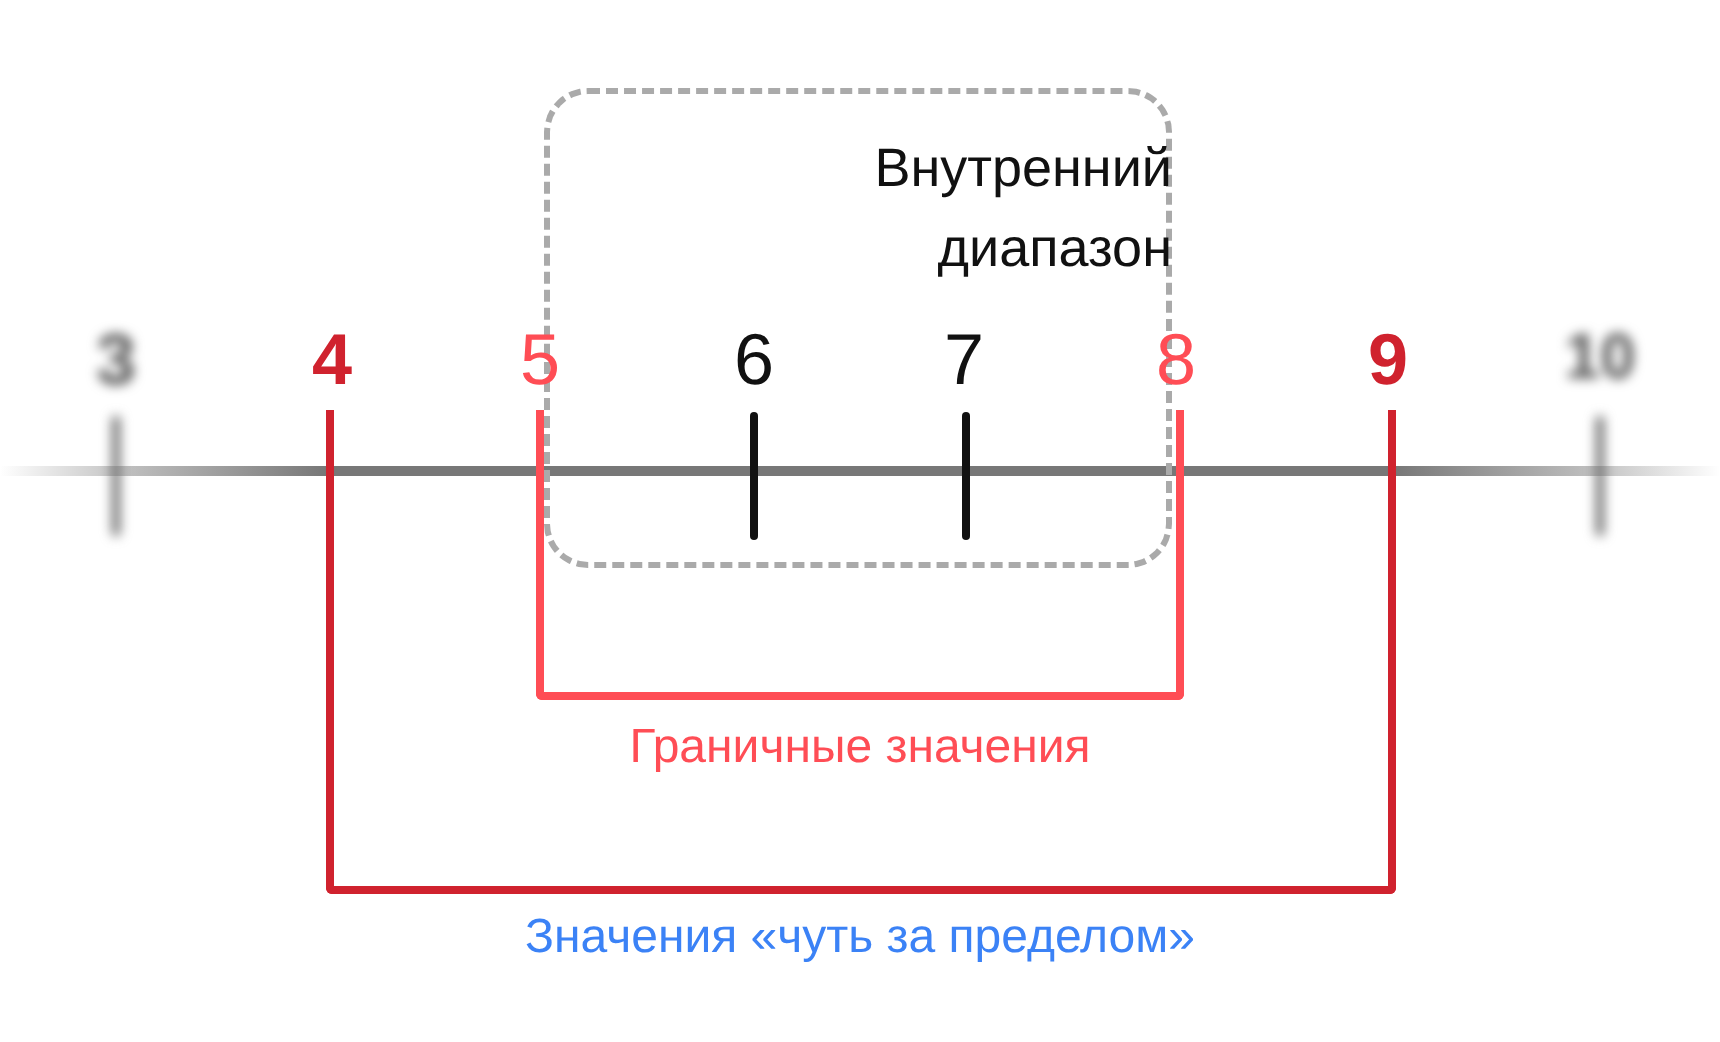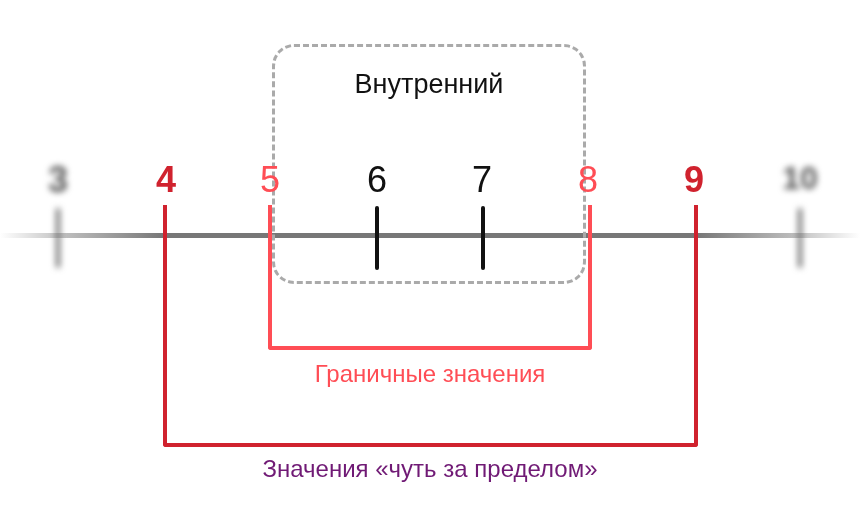--- a/index.html
+++ b/index.html
@@ -14,34 +14,35 @@
     }
     .tick { width: 4px; border-radius: 2px; }
     .label { font-size: 36px; font-weight: bold; transform: translateX(-50%); line-height: 1; }
     .label-normal { font-weight: normal; }
     .blur { filter: blur(3px); color: #555; }
     .inner-box {
       left: 272px; top: 44px; width: 314px; height: 240px;
       border: 3px dashed #aaaaaa; border-radius: 22px; box-sizing: border-box;
     }
     .inner-title {
-      left: 272px; top: 64px; width: 314px; text-align: center;
+      left: 272px; top: 64px; width: 314px; text-align: right;
       font-size: 27px; line-height: 40px; color: #111;
     }
     .bracket { box-sizing: border-box; border-style: solid; border-top: none; border-radius: 0 0 3px 3px; }
     .bracket-label { font-size: 24px; transform: translateX(-50%); white-space: nowrap; }
   </style>
 </head>
 <body>
 
 <div class="abs axis"></div>
 
 <div class="abs inner-box"></div>
 <div class="abs inner-title">
   <div>Внутренний</div>
+  <div>диапазон</div>
 </div>
 
 <div class="abs label blur" style="left:58px; top:162px;">3</div>
 <div class="abs tick blur" style="left:56px; top:208px; height:60px; background:#666;"></div>
 
 <div class="abs label" style="left:166px; top:162px; color:#D0222E;">4</div>
 
 <div class="abs label label-normal" style="left:270px; top:162px; color:#FF4D55;">5</div>
 
 <div class="abs label label-normal" style="left:377px; top:162px; color:#111;">6</div>
@@ -54,13 +55,13 @@
 
 <div class="abs label" style="left:694px; top:162px; color:#D0222E;">9</div>
 
 <div class="abs label blur" style="left:800px; top:162px; font-size:32px;">10</div>
 <div class="abs tick blur" style="left:798px; top:208px; height:60px; background:#666;"></div>
 
 <div class="abs bracket" style="left:268px; top:205px; width:324px; height:145px; border-width:0 4px 4px 4px; border-color:#FF4D55;"></div>
 <div class="abs bracket-label" style="left:430px; top:360px; color:#FF4D55;">Граничные значения</div>
 
 <div class="abs bracket" style="left:163px; top:205px; width:535px; height:242px; border-width:0 4px 4px 4px; border-color:#D0222E;"></div>
-<div class="abs bracket-label" style="left:430px; top:455px; color:#701a75;">Значения «чуть за пределом»</div>
+<div class="abs bracket-label" style="left:430px; top:455px; color:#3b82f6;">Значения «чуть за пределом»</div>
 
 </body></html>

